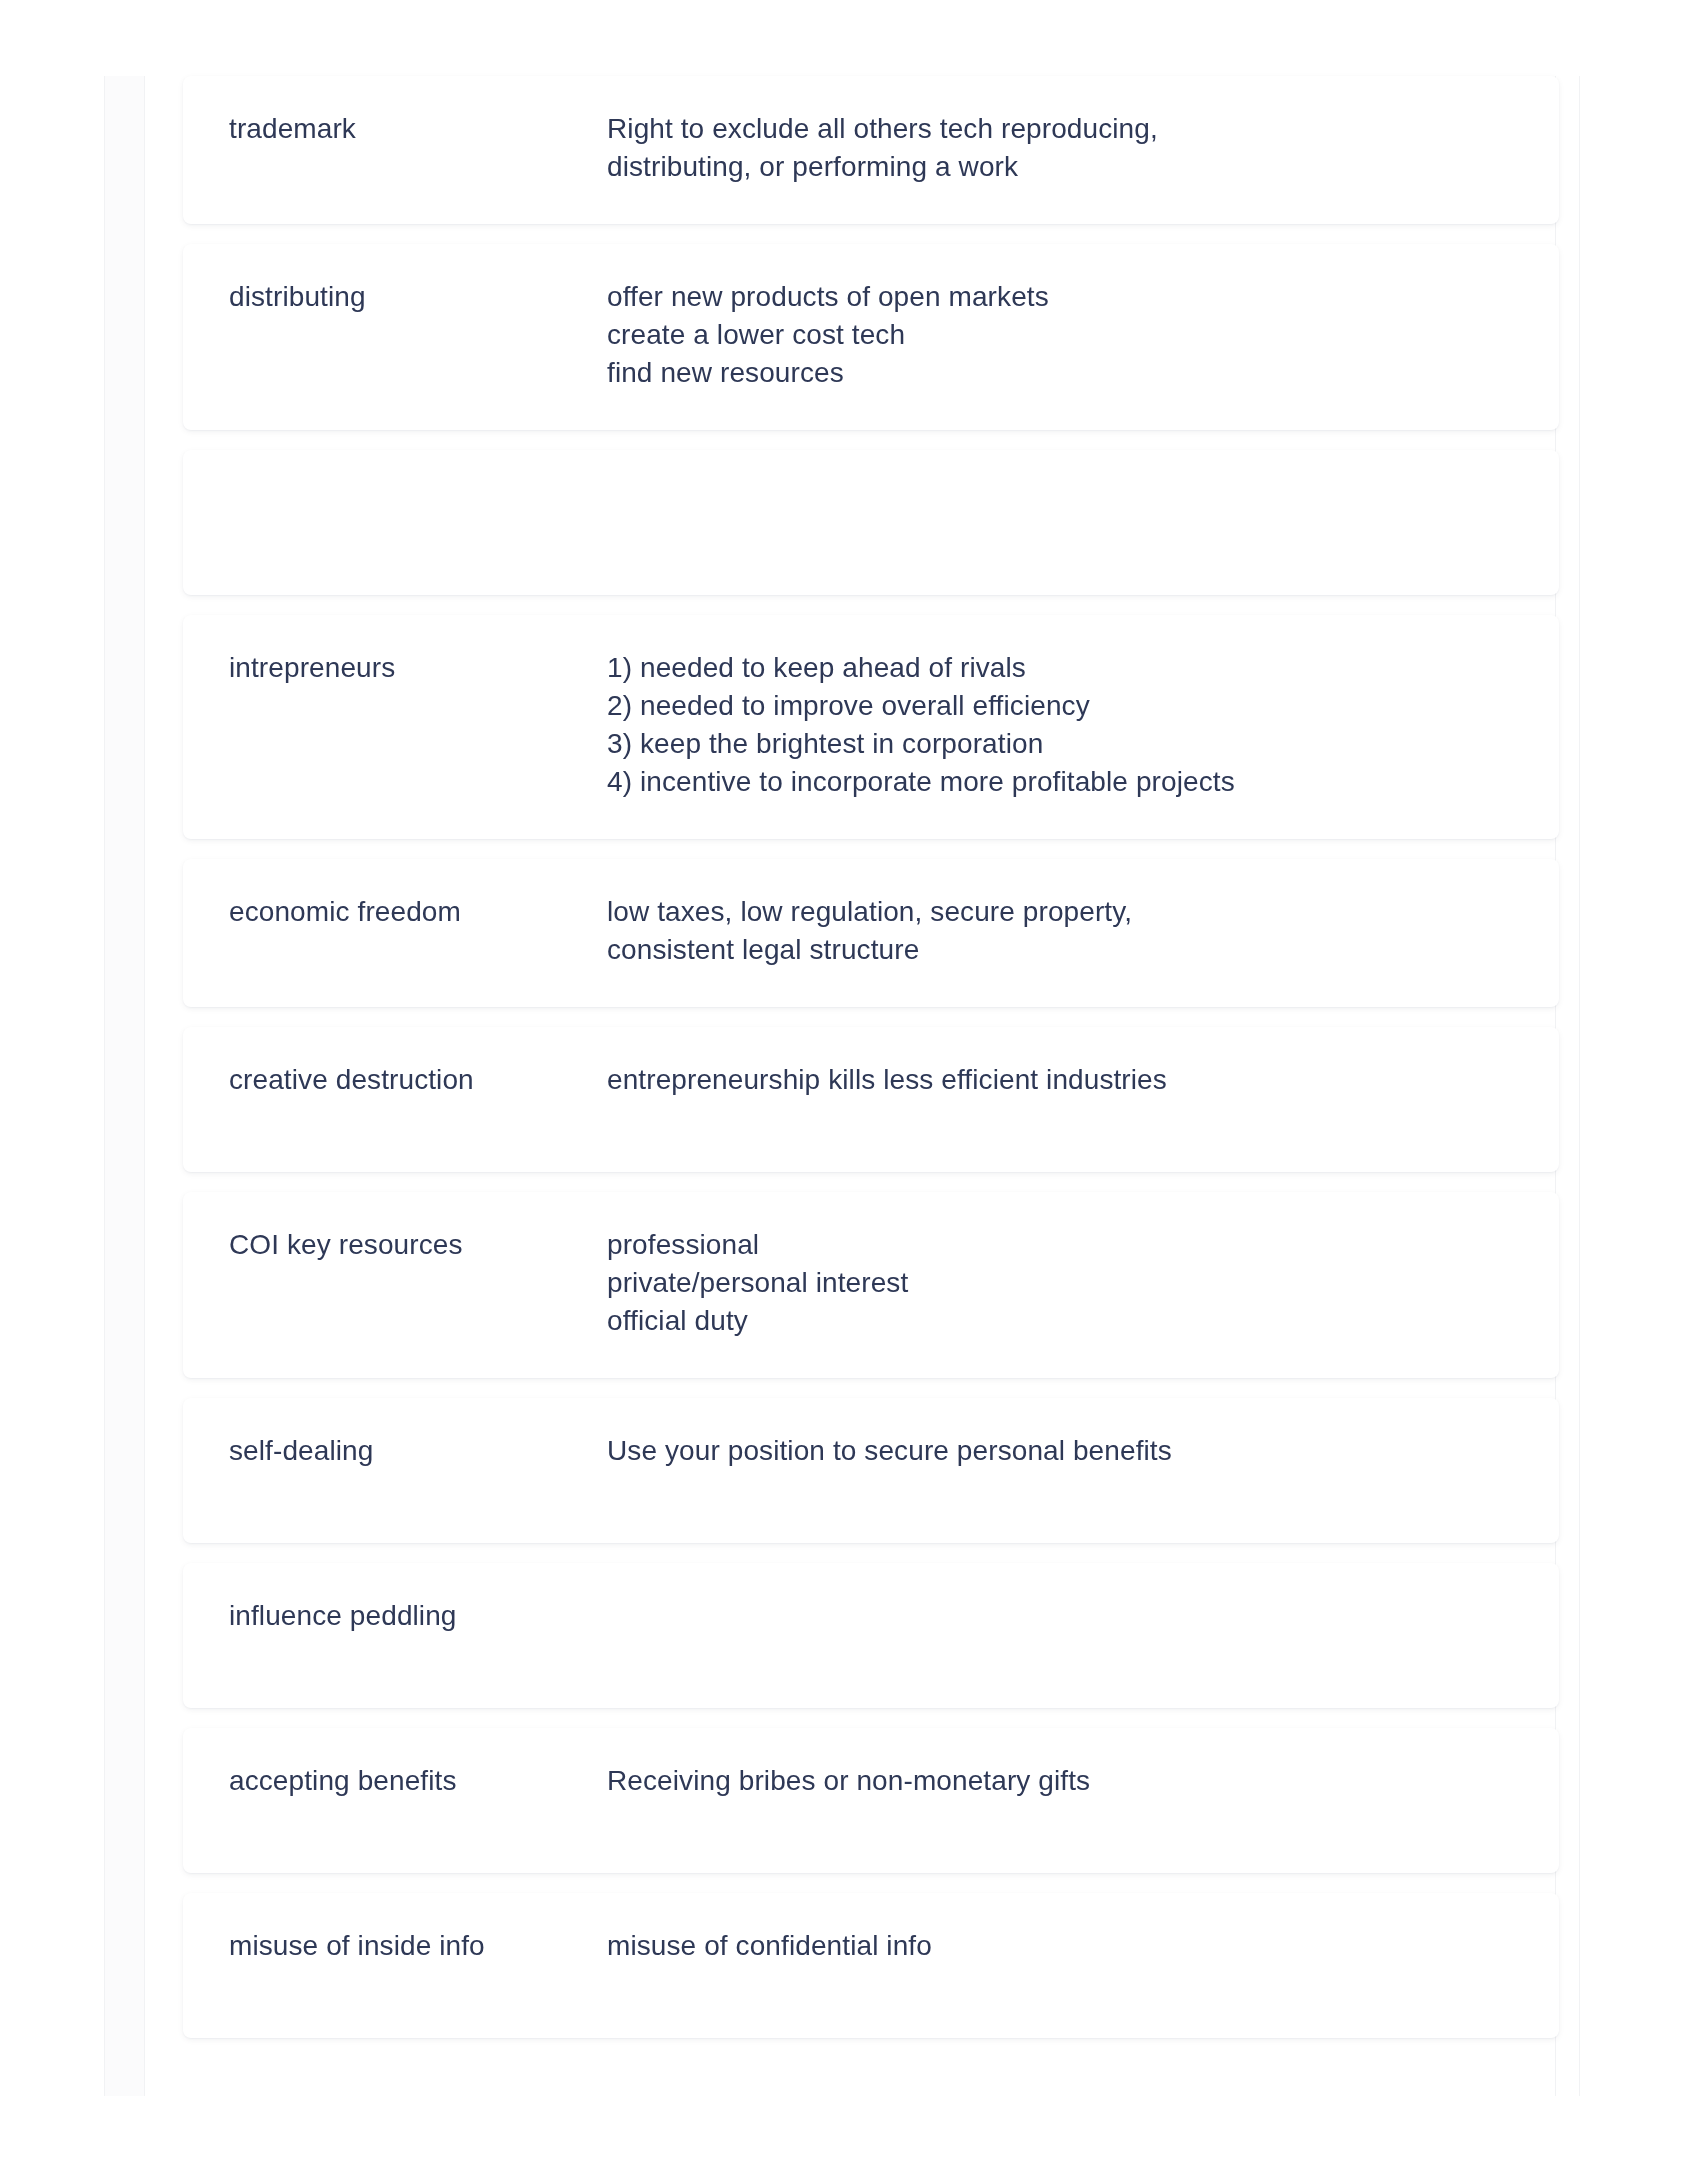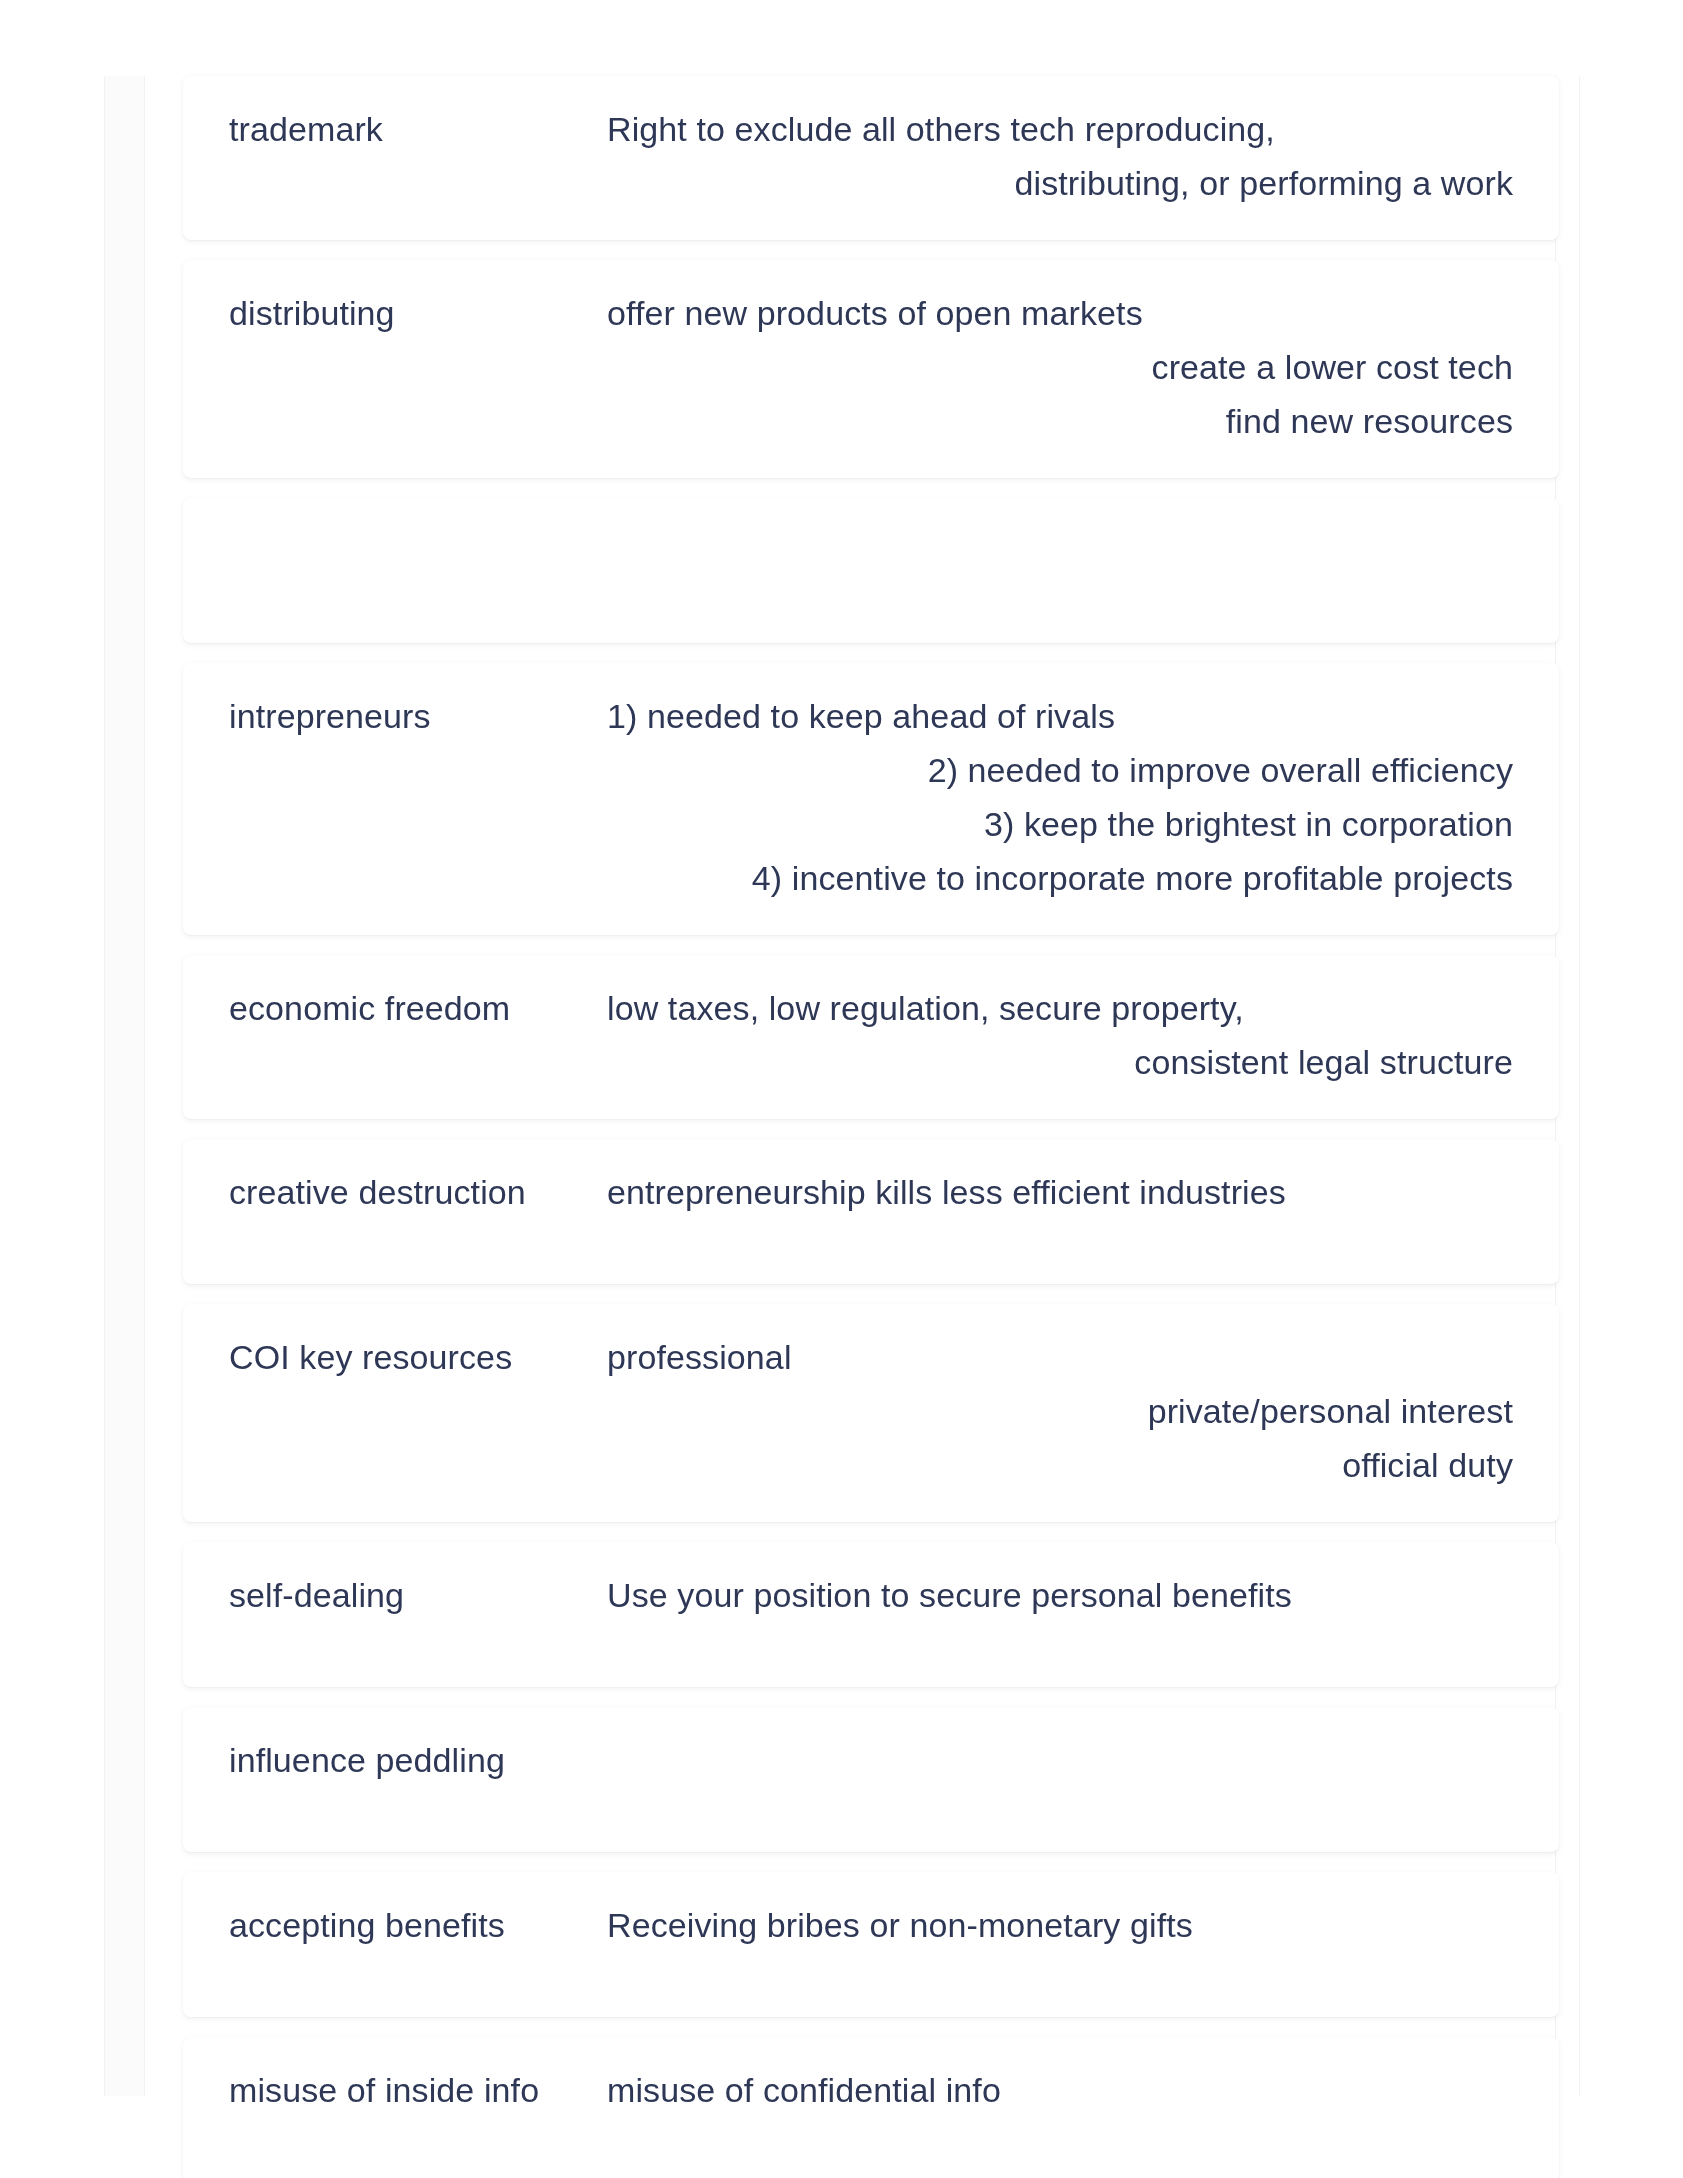--- a/index.html
+++ b/index.html
@@ -72,31 +72,30 @@
     padding-right: 24px;
     box-sizing: border-box;
   }
 
   .def-col {
     flex: 1 1 auto;
   }
 
   .term-text,
   .def-line {
-    font-size: 34px;
+    font-size: 28px;
     line-height: 38px;
     color: #2e3856;
     font-weight: 400;
     letter-spacing: 0.1px;
     white-space: pre-wrap;
   }
 
   .def-line + .def-line {
-    margin-top: 16px;
-    text-align: right;
+    margin-top: 0;
   }
 </style>
 </head>
 <body>
 
 <div class="page-band"></div>
 <div class="page-rule r1"></div>
 <div class="page-rule r2"></div>
 <div class="page-rule r3"></div>
 <div class="page-rule r4"></div>

